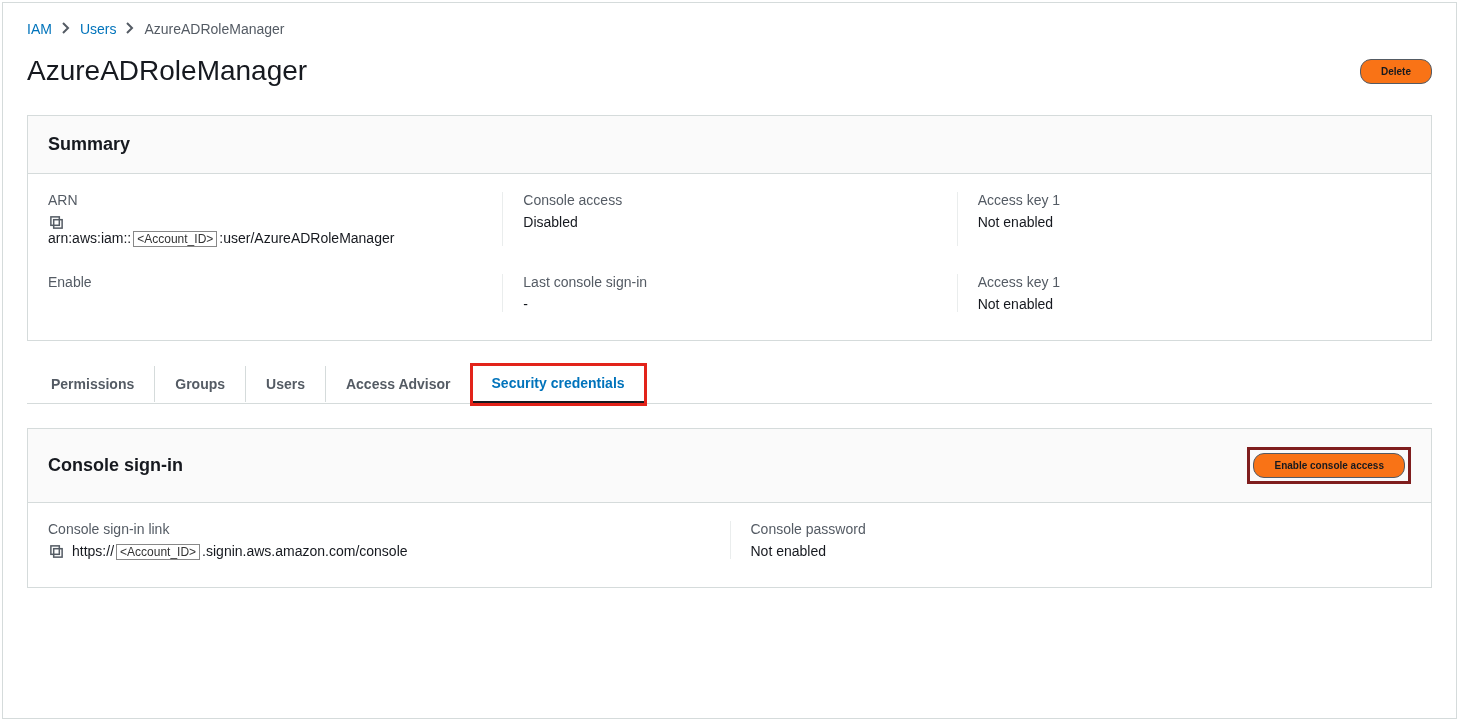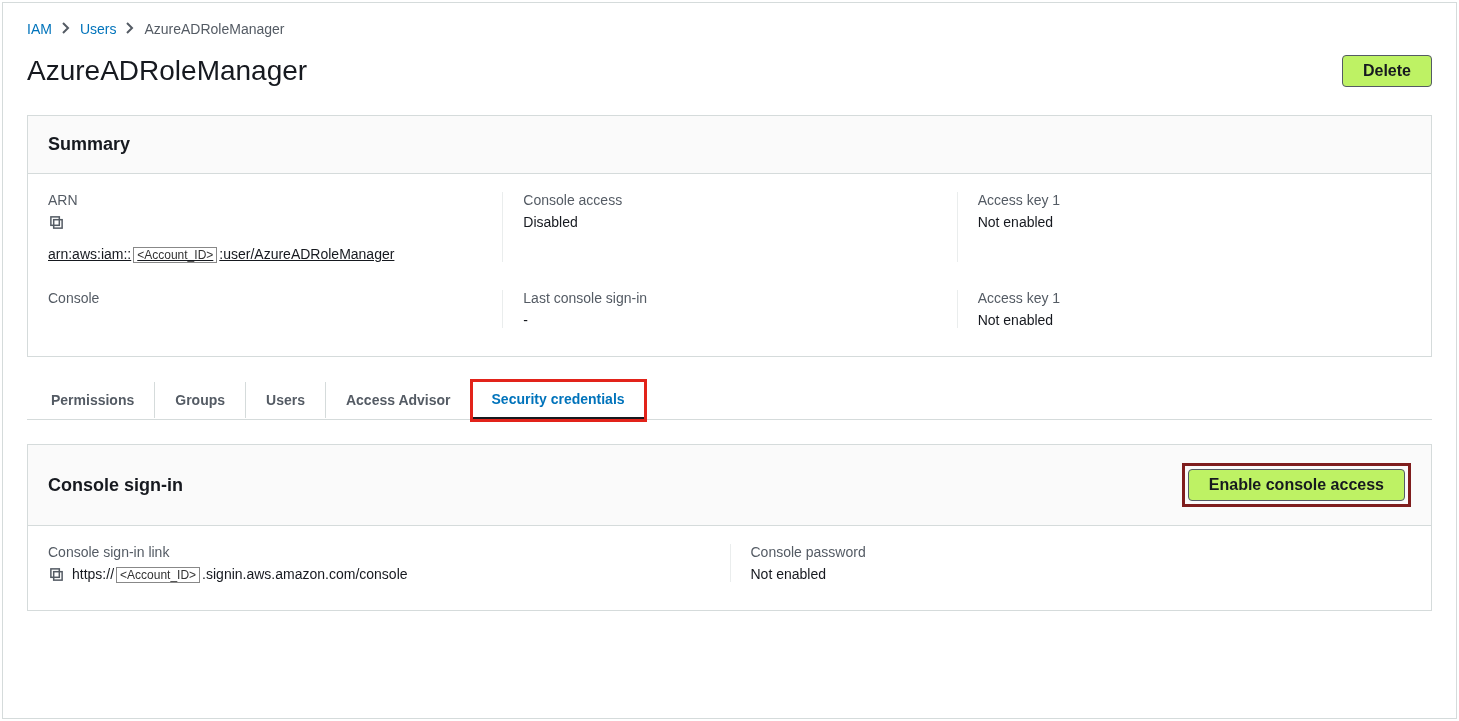--- a/index.html
+++ b/index.html
@@ -32,26 +32,26 @@
     align-items: center;
     margin-bottom: 28px;
   }
   h1.page-title {
     font-size: 28px;
     font-weight: 400;
     color: #16191f;
   }
   .btn {
     border: 1px solid #545b64;
-    background: #bef264;
+    background: #f97316;
     color: #16191f;
     font-weight: 700;
-    font-size: 16px;
+    font-size: 10px;
     padding: 6px 20px;
-    border-radius: 4px;
+    border-radius: 11px;
     cursor: pointer;
   }
   .panel {
     border: 1px solid #d5dbdb;
     margin-bottom: 24px;
   }
   .panel-header {
     background: #fafafa;
     border-bottom: 1px solid #d5dbdb;
     padding: 18px 20px;
@@ -94,21 +94,21 @@
     gap: 6px;
     margin-top: 4px;
   }
   .copy-icon {
     width: 16px; height: 16px;
     display: inline-flex;
     align-items: center; justify-content: center;
     color: #545b64;
     cursor: pointer;
   }
-  .arn-text { margin-top: 16px; text-decoration: underline; }
+  .arn-text { margin-top: 0; }
   .arn-text .placeholder, .link-text .placeholder {
     border: 1px solid #888;
     padding: 0 3px;
     font-size: 12px;
     color: #333;
     margin: 0 2px;
   }
   .tabs {
     display: flex;
     align-items: center;
@@ -204,21 +204,21 @@
         <div class="summary-col mid">
           <div class="field-label">Console access</div>
           <div class="field-value">Disabled</div>
         </div>
         <div class="summary-col right">
           <div class="field-label">Access key 1</div>
           <div class="field-value">Not enabled</div>
         </div>
 
         <div class="summary-col">
-          <div class="field-label">Console</div>
+          <div class="field-label">Enable</div>
           <div class="field-value"></div>
         </div>
         <div class="summary-col mid">
           <div class="field-label">Last console sign-in</div>
           <div class="field-value">-</div>
         </div>
         <div class="summary-col right">
           <div class="field-label">Access key 1</div>
           <div class="field-value">Not enabled</div>
         </div>

